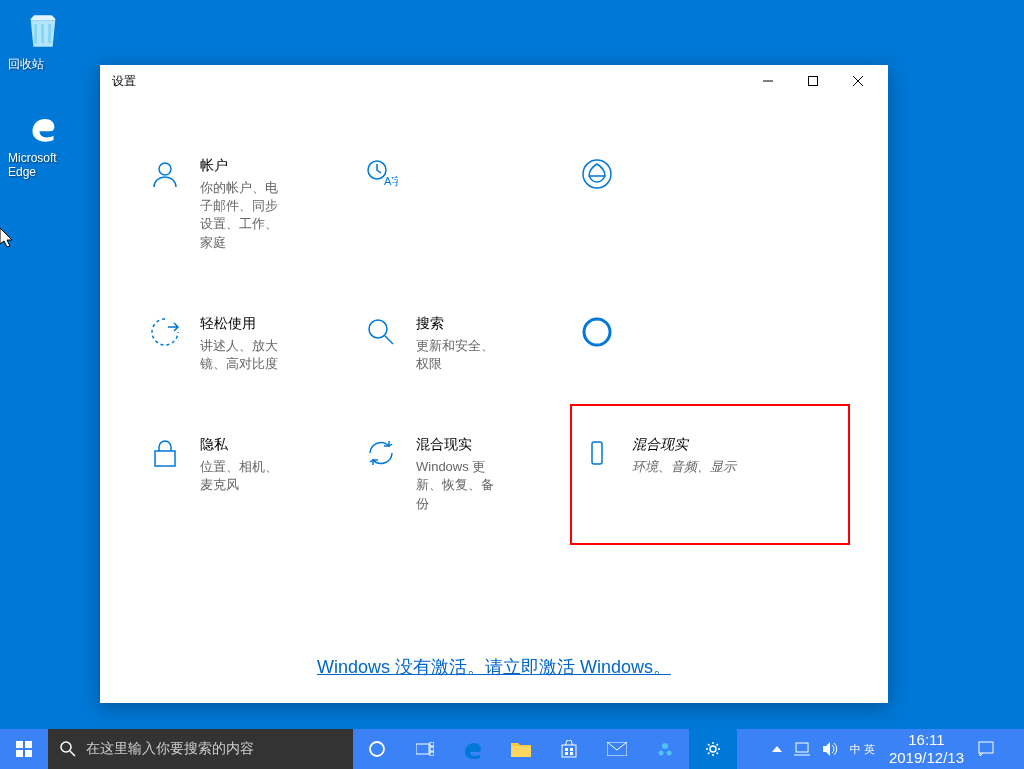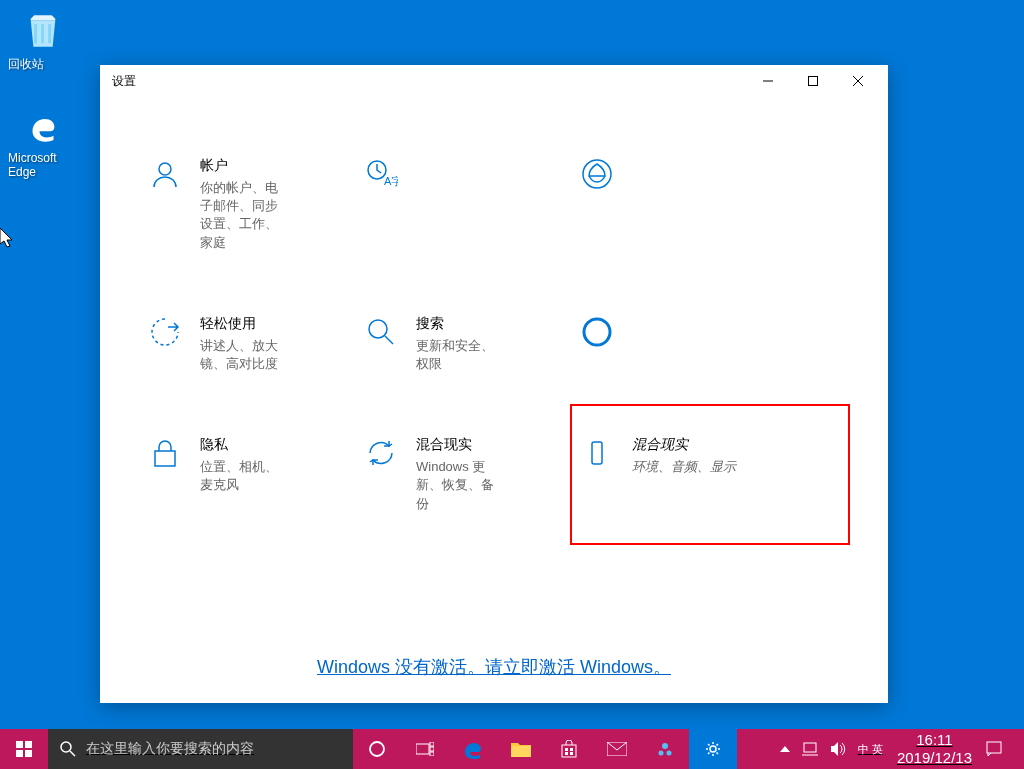--- a/index.html
+++ b/index.html
@@ -28,28 +28,28 @@
     .settings-item { display: flex; align-items: flex-start; cursor: pointer; padding: 8px; }
     .settings-item.highlighted { border: 2px solid red; padding: 30px 8px 46px; margin: -24px -2px; width: 280px; font-style: italic; }
     .settings-icon { width: 34px; height: 34px; margin-right: 18px; flex-shrink: 0; display: flex; align-items: center; justify-content: center; text-align: center; }
     .settings-text { flex: 1; }
     .settings-title { font-size: 14px; color: #000; margin-bottom: 4px; }
     .settings-desc { font-size: 13px; color: #666; line-height: 1.4; }
     
     .activation-link { position: absolute; bottom: 24px; left: 0; right: 0; text-align: center; }
     .activation-link a { color: #0066cc; font-size: 18px; text-decoration: underline; cursor: pointer; }
     
-    .taskbar { position: absolute; bottom: 0; left: 0; right: 0; height: 40px; background: #be185d; display: flex; align-items: center; text-decoration: underline; }
+    .taskbar { position: absolute; bottom: 0; left: 0; right: 0; height: 40px; background: #3b82f6; display: flex; align-items: center; }
     .start-btn { width: 48px; height: 40px; display: flex; align-items: center; justify-content: center; cursor: pointer; }
     .search-box { width: 305px; height: 40px; background: #333; display: flex; align-items: center; padding: 0 12px; cursor: text; }
     .search-box .search-icon { color: #fff; margin-right: 10px; }
     .search-box .search-text { color: #ccc; font-size: 14px; }
     .task-icons { display: flex; height: 40px; }
     .task-icon { width: 48px; display: flex; align-items: center; justify-content: center; cursor: pointer; color: white; }
-    .tray { margin-left: auto; display: flex; align-items: center; padding-right: 16px; height: 40px; }
+    .tray { margin-left: auto; display: flex; align-items: center; padding-right: 24px; height: 40px; }
     .tray-item { padding: 0 6px; color: white; font-size: 12px; cursor: pointer; height: 40px; display: flex; align-items: center; }
     .tray-time { text-align: center; font-size: 15px; line-height: 1.2; padding: 0 8px; }
     
     .cursor { position: absolute; top: 228px; left: 0px; z-index: 9999; }
     
     svg { display: block; }
   </style>
 </head>
 <body>
 

